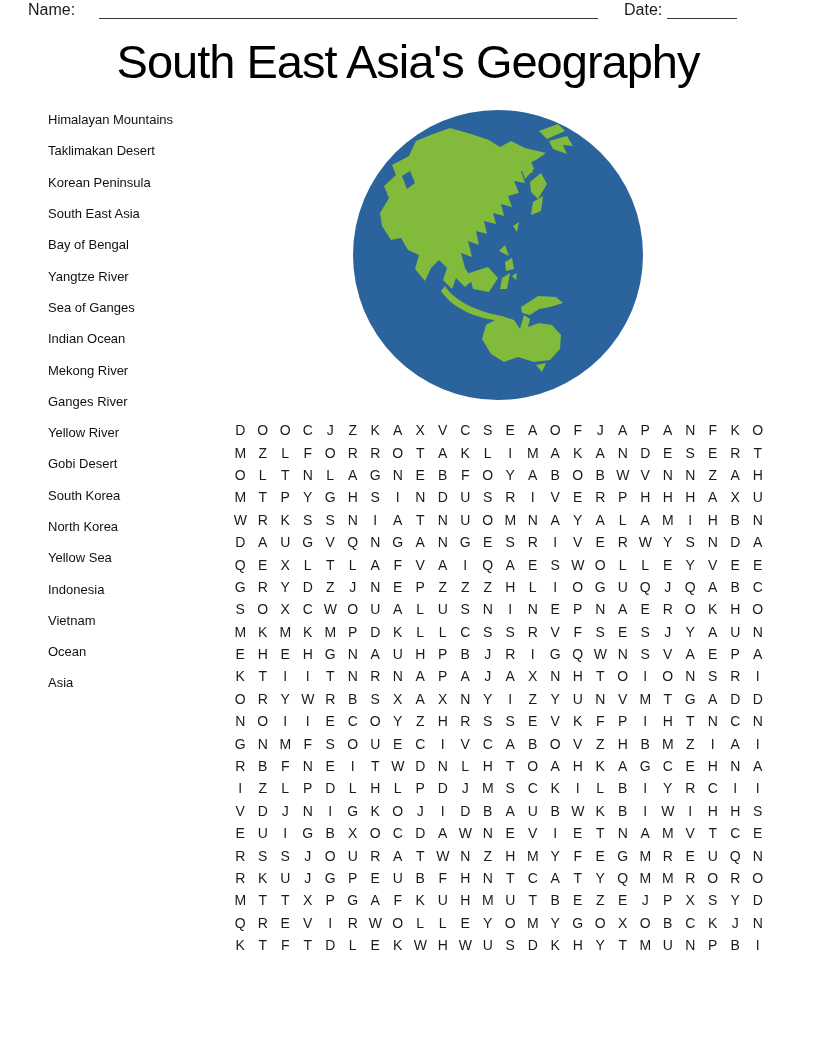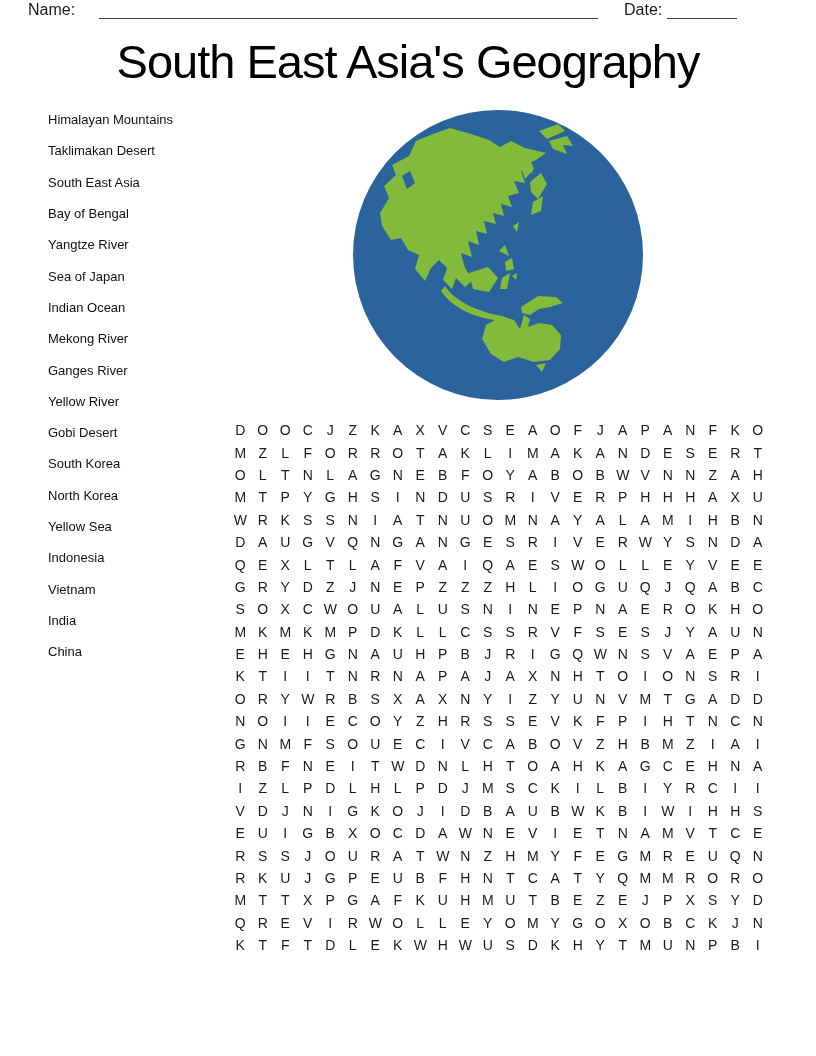--- a/index.html
+++ b/index.html
@@ -35,36 +35,37 @@
 <span class="label" id="name-label">Name:</span>
 <span class="writein" id="name-line"></span>
 <span class="label" id="date-label">Date:</span>
 <span class="writein" id="date-line"></span>
 
 <h1 id="title">South East Asia's Geography</h1>
 
 <div id="words">
     <div class="word">Himalayan Mountains</div>
     <div class="word">Taklimakan Desert</div>
+    <div class="word">Korean Peninsula</div>
     <div class="word">South East Asia</div>
     <div class="word">Bay of Bengal</div>
     <div class="word">Yangtze River</div>
-    <div class="word">Sea of Japan</div>
+    <div class="word">Sea of Ganges</div>
     <div class="word">Indian Ocean</div>
     <div class="word">Mekong River</div>
     <div class="word">Ganges River</div>
     <div class="word">Yellow River</div>
     <div class="word">Gobi Desert</div>
     <div class="word">South Korea</div>
     <div class="word">North Korea</div>
     <div class="word">Yellow Sea</div>
     <div class="word">Indonesia</div>
     <div class="word">Vietnam</div>
-    <div class="word">India</div>
-    <div class="word">China</div>
+    <div class="word">Ocean</div>
+    <div class="word">Asia</div>
   </div>
 
 <svg id="globe" viewBox="0 0 290 290" xmlns="http://www.w3.org/2000/svg">
   <circle class="ocean-fill" cx="145" cy="145" r="145" fill="#2b639c"></circle>
   <g>
 
     <path class="land" fill="#82ba3c" d="M27,103 L36,88 L31,76 L43,65 L39,55 L56,46 L63,31 L80,24 L97,18 L118,24 L136,30 L147,37 L158,31 L172,38 L193,43
       L183,50 L174,54 L180,63 L168,61 L172,73 L161,71 L166,83 L155,86 L159,97 L148,94 L151,106 L140,103 L143,114 L131,111 L134,124 L123,121 L126,135 L115,131
       L119,147 L108,143 L112,158 L120,170 L112,177 L103,168 L99,179 L90,170 L94,158 L86,150 L78,158 L72,171 L62,159 L66,145 L55,140 L48,128 L38,130 L29,116 Z"></path>
 

